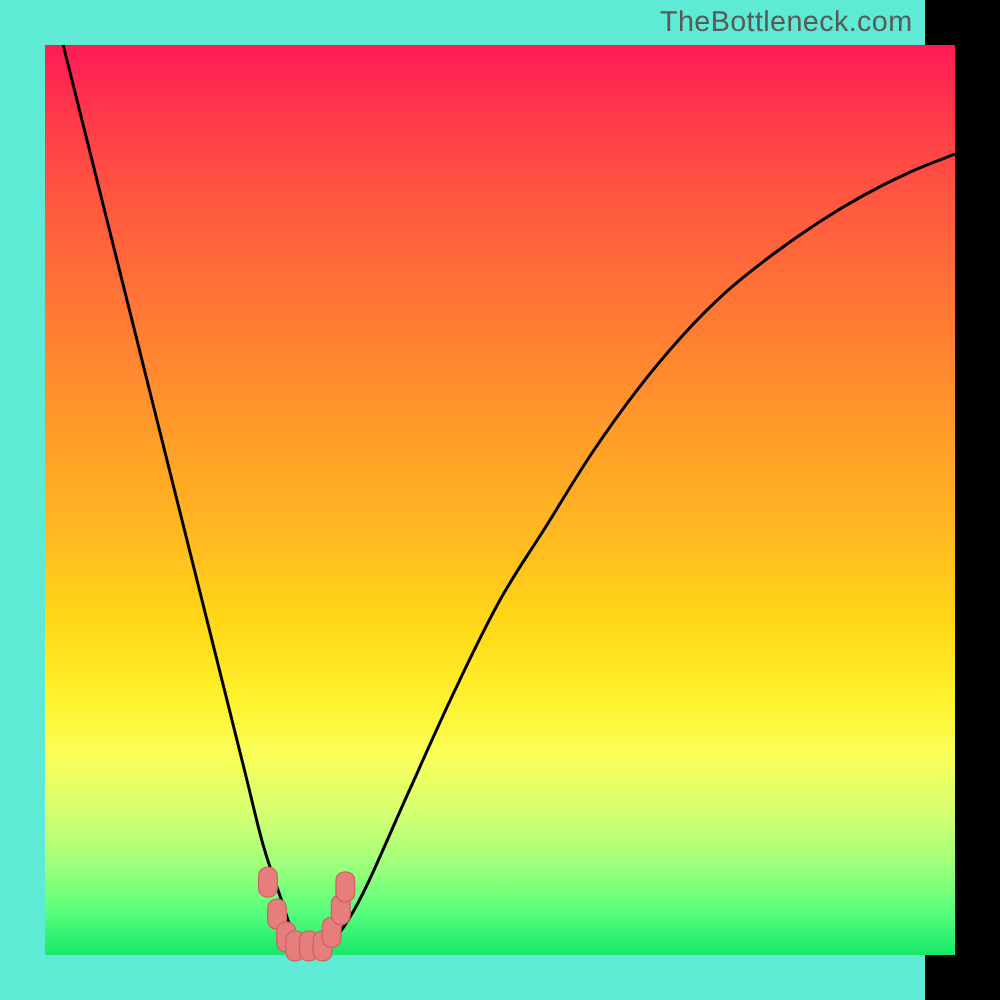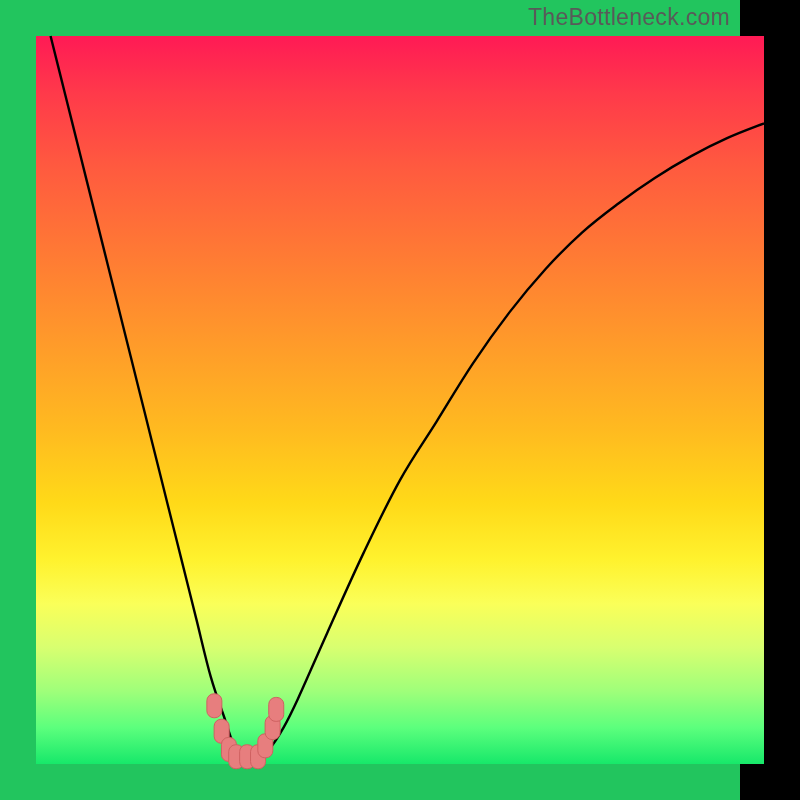--- a/index.html
+++ b/index.html
@@ -10,21 +10,21 @@
     background: #000;
     overflow: hidden;
     font-family: Arial, Helvetica, sans-serif;
   }
   .frame {
     position: absolute;
     left: 0;
     top: 0;
     width: 740px;
     height: 800px;
-    background: #22c55e;
+    background: #5eead4;
   }
   .plot {
     position: absolute;
     left: 36px;
     top: 36px;
     width: 728px;
     height: 728px;
     
     background: linear-gradient(to bottom,
       #ff1a55 0%,

